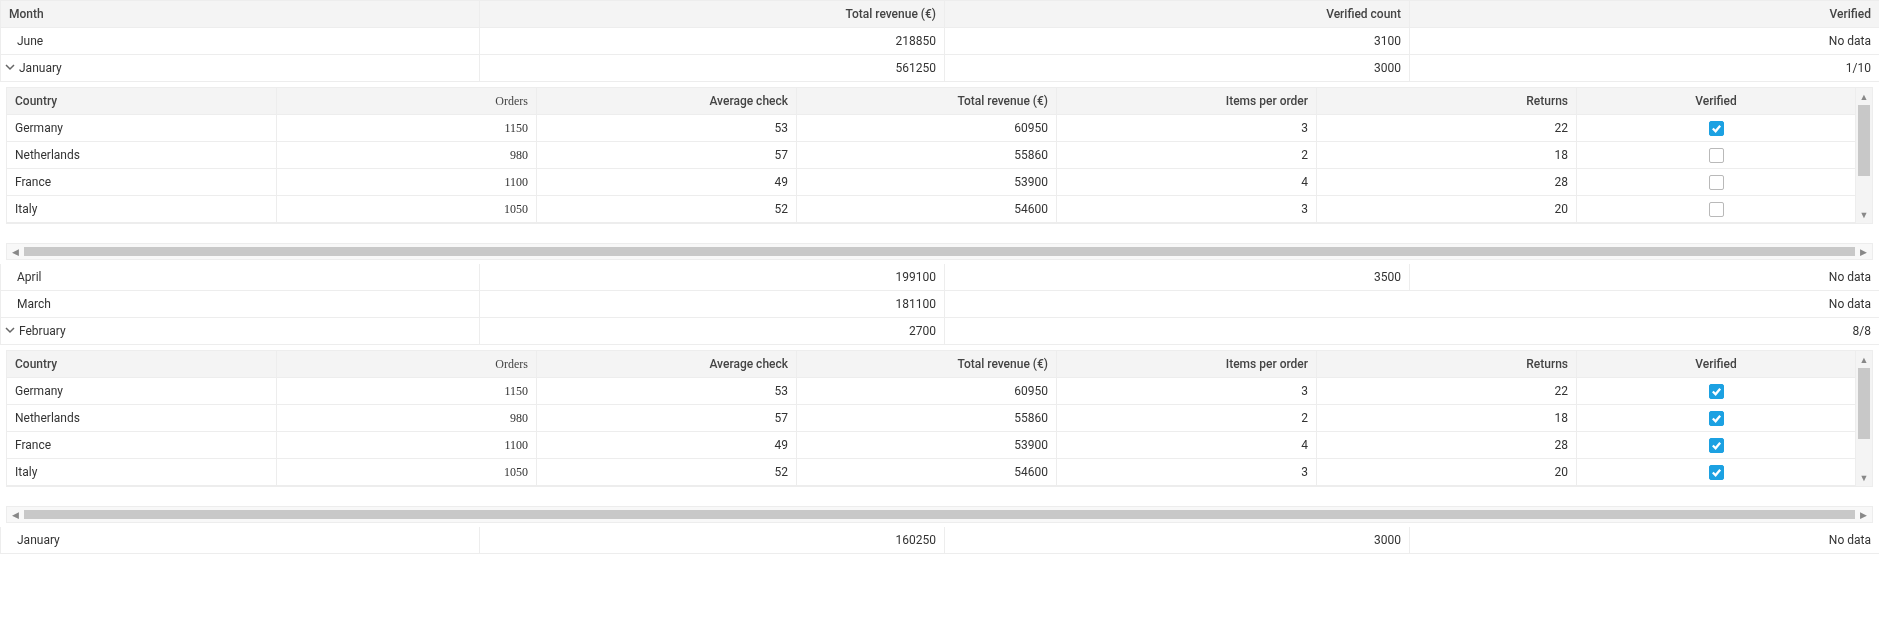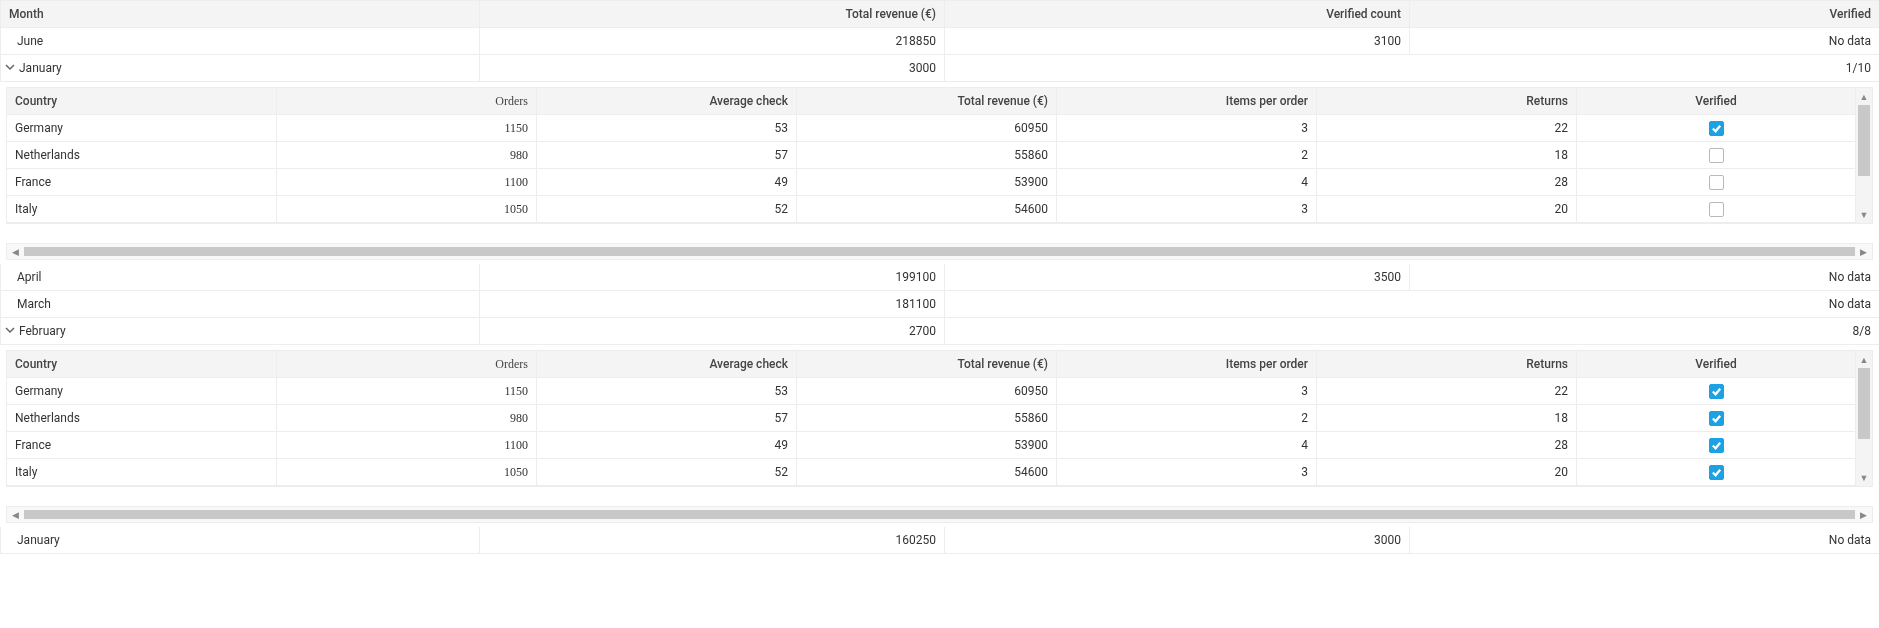--- a/index.html
+++ b/index.html
@@ -146,20 +146,21 @@
 
   <div class="row expandable">
     <div class="cell o-month">
       <span class="chevron">
         <svg width="10" height="10" viewBox="0 0 10 10">
             <path d="M1 3 L5 7 L9 3" fill="none" stroke="#666" stroke-width="1.5"></path>
           </svg>
       </span>
       <span>January</span>
     </div>
+    <div class="cell o-revenue num">561250</div>
     <div class="cell o-visitors num">3000</div>
     <div class="cell o-verified num">1/10</div>
   </div>
 
   <div class="inner-block">
     <div class="inner-grid">
       <div class="row header">
         <div class="cell i-country">Country</div>
         <div class="cell i-orders num">Orders</div>
         <div class="cell i-avg num">Average check</div>

